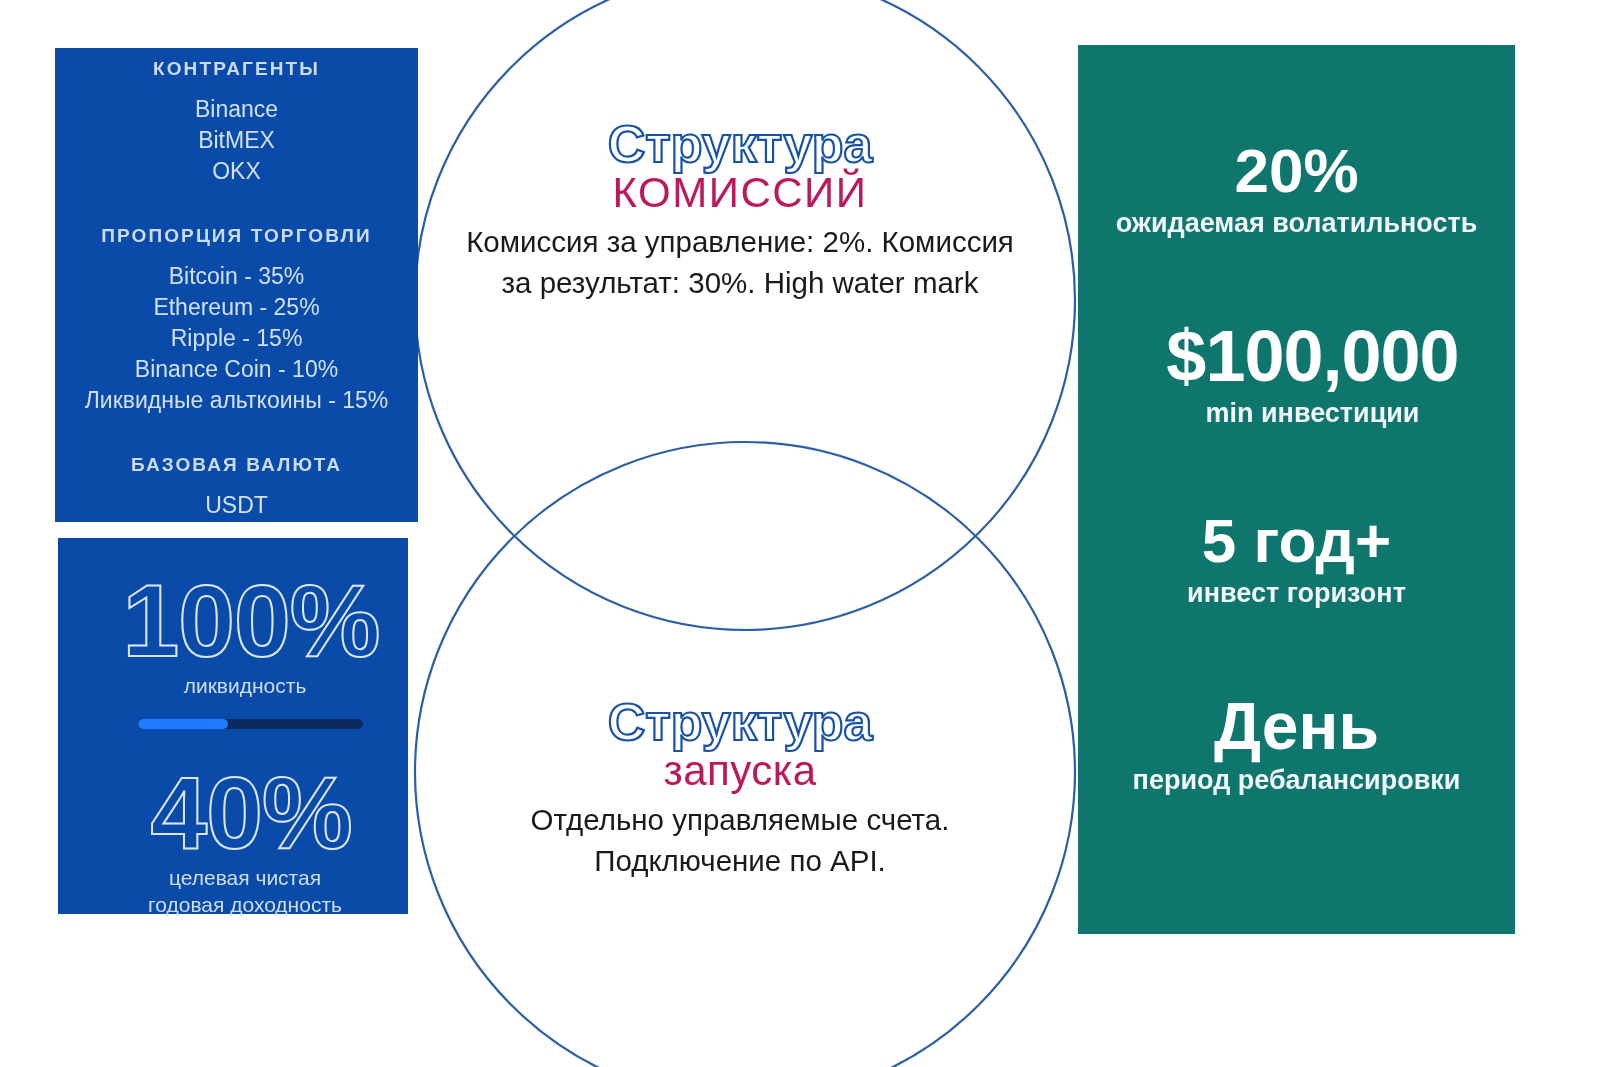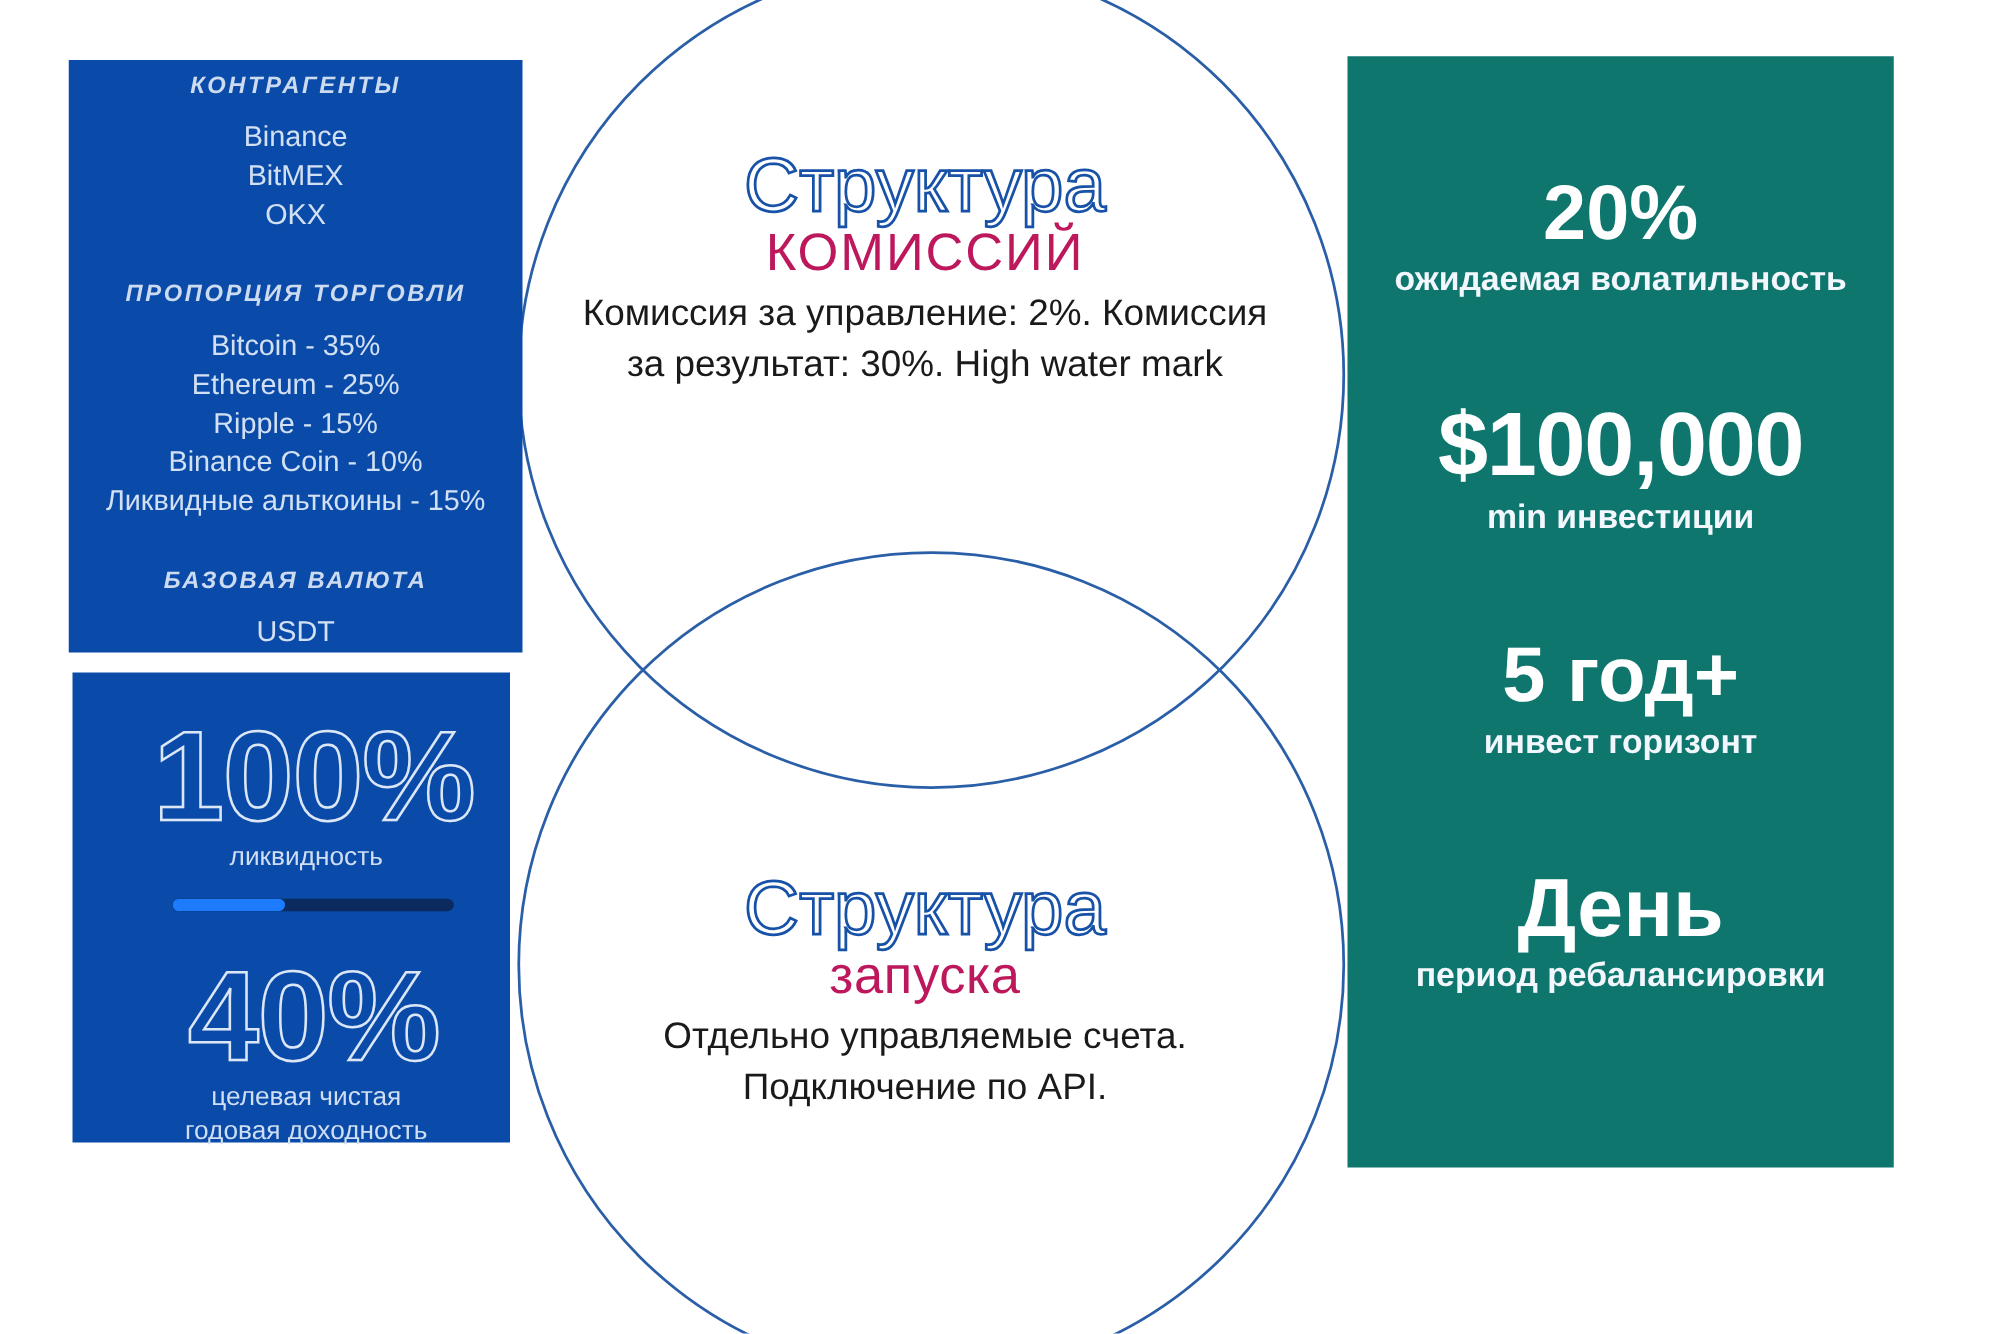--- a/index.html
+++ b/index.html
@@ -58,21 +58,20 @@
   }
 
   .card-heading {
     color: #cddbf0;
     font-size: 19px;
     font-weight: bold;
     letter-spacing: 2.1px;
     text-align: center;
     margin: 0;
     text-transform: uppercase;
-    font-style: italic;
   }
   .card-line {
     color: #d2e0f3;
     font-size: 23px;
     font-weight: 400;
     text-align: center;
     line-height: 31px;
     margin: 0;
   }
   .group-gap-big { height: 38px; }
@@ -129,22 +128,22 @@
     position: absolute;
     z-index: 3;
     width: 640px;
     left: 420px;
     text-align: center;
   }
   #center-top  { top: 118px; }
   #center-bottom { top: 696px; }
 
   .title-outline {
-    font-size: 61px;
-    font-weight: normal;
+    font-size: 52px;
+    font-weight: bold;
     line-height: 1.0;
     color: transparent;
     -webkit-text-stroke: 2.2px #1752a8;
     margin: 0;
     letter-spacing: 0px;
   }
   .title-solid {
     font-size: 42px;
     font-weight: 400;
     color: #be185d;
@@ -263,21 +262,21 @@
     <p class="center-body">Отдельно управляемые счета. Подключение по API.</p>
   </div>
 
   <div id="right-panel">
 
     <div class="right-stat" style="top:95px;">
       <p class="stat-value sz-20">20%</p>
       <p class="stat-label">ожидаемая волатильность</p>
     </div>
 
-    <div class="right-stat" style="top:275px;">
+    <div class="right-stat" style="top:275px;margin-left:16px;">
       <p class="stat-value sz-100k">$100,000</p>
       <p class="stat-label">min инвестиции</p>
     </div>
 
     <div class="right-stat" style="top:465px;">
       <p class="stat-value sz-year">5 год+</p>
       <p class="stat-label">инвест горизонт</p>
     </div>
 
     <div class="right-stat" style="top:648px;">

